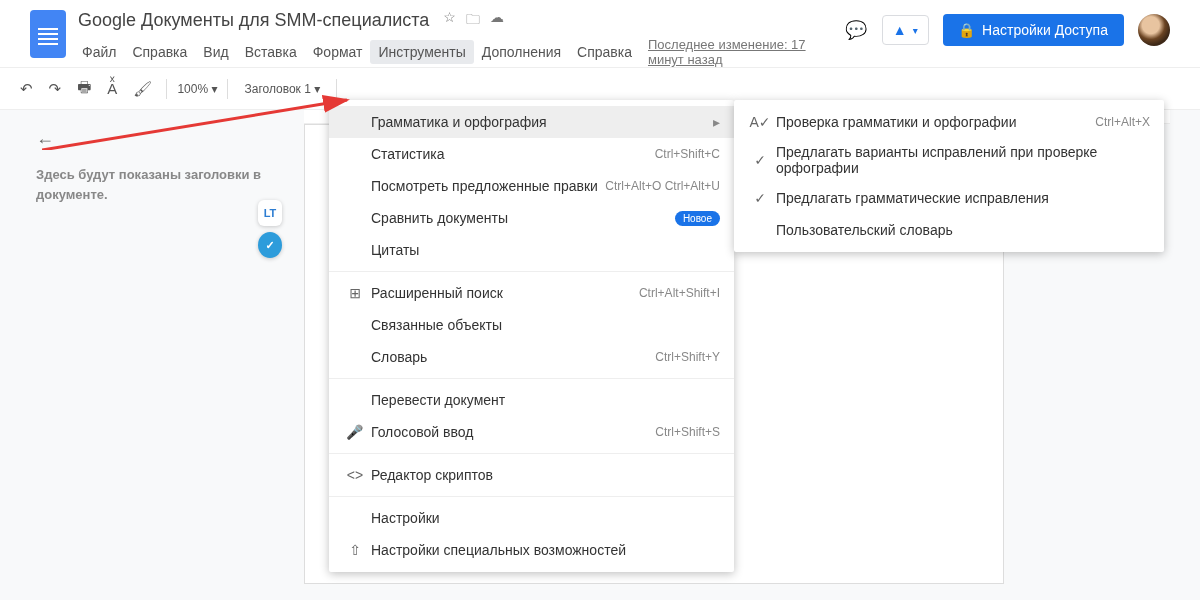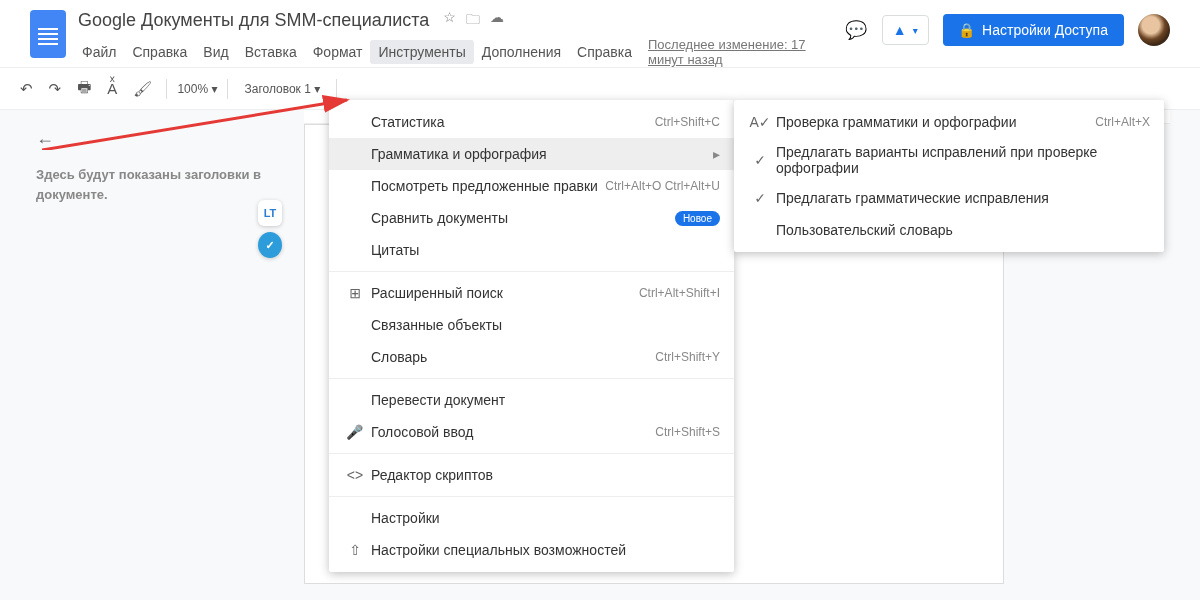--- a/index.html
+++ b/index.html
@@ -114,29 +114,29 @@
     <div class="badge lt">LT</div>
     <div class="badge check">✓</div>
   </div>
   <div class="ruler"></div>
   <div class="page">
     <div class="page-title" style="text-align:right;">иалиста:</div>
   </div>
 </div>
 
 <div class="dropdown dd1" id="dd1">
+    <div class="dd-item hover">
+      <span class="dd-icon"></span>
+      <span class="dd-label">Грамматика и орфография</span>
+      <span class="dd-arrow">▸</span>
+    </div>
     <div class="dd-item">
       <span class="dd-icon"></span>
       <span class="dd-label">Статистика</span>
       <span class="dd-shortcut">Ctrl+Shift+C</span>
-    </div>
-    <div class="dd-item hover">
-      <span class="dd-icon"></span>
-      <span class="dd-label">Грамматика и орфография</span>
-      <span class="dd-arrow">▸</span>
     </div>
     <div class="dd-item">
       <span class="dd-icon"></span>
       <span class="dd-label">Посмотреть предложенные правки</span>
       <span class="dd-shortcut">Ctrl+Alt+O Ctrl+Alt+U</span>
     </div>
     <div class="dd-item">
       <span class="dd-icon"></span>
       <span class="dd-label">Сравнить документы</span>
       <span class="new-badge">Новое</span>

